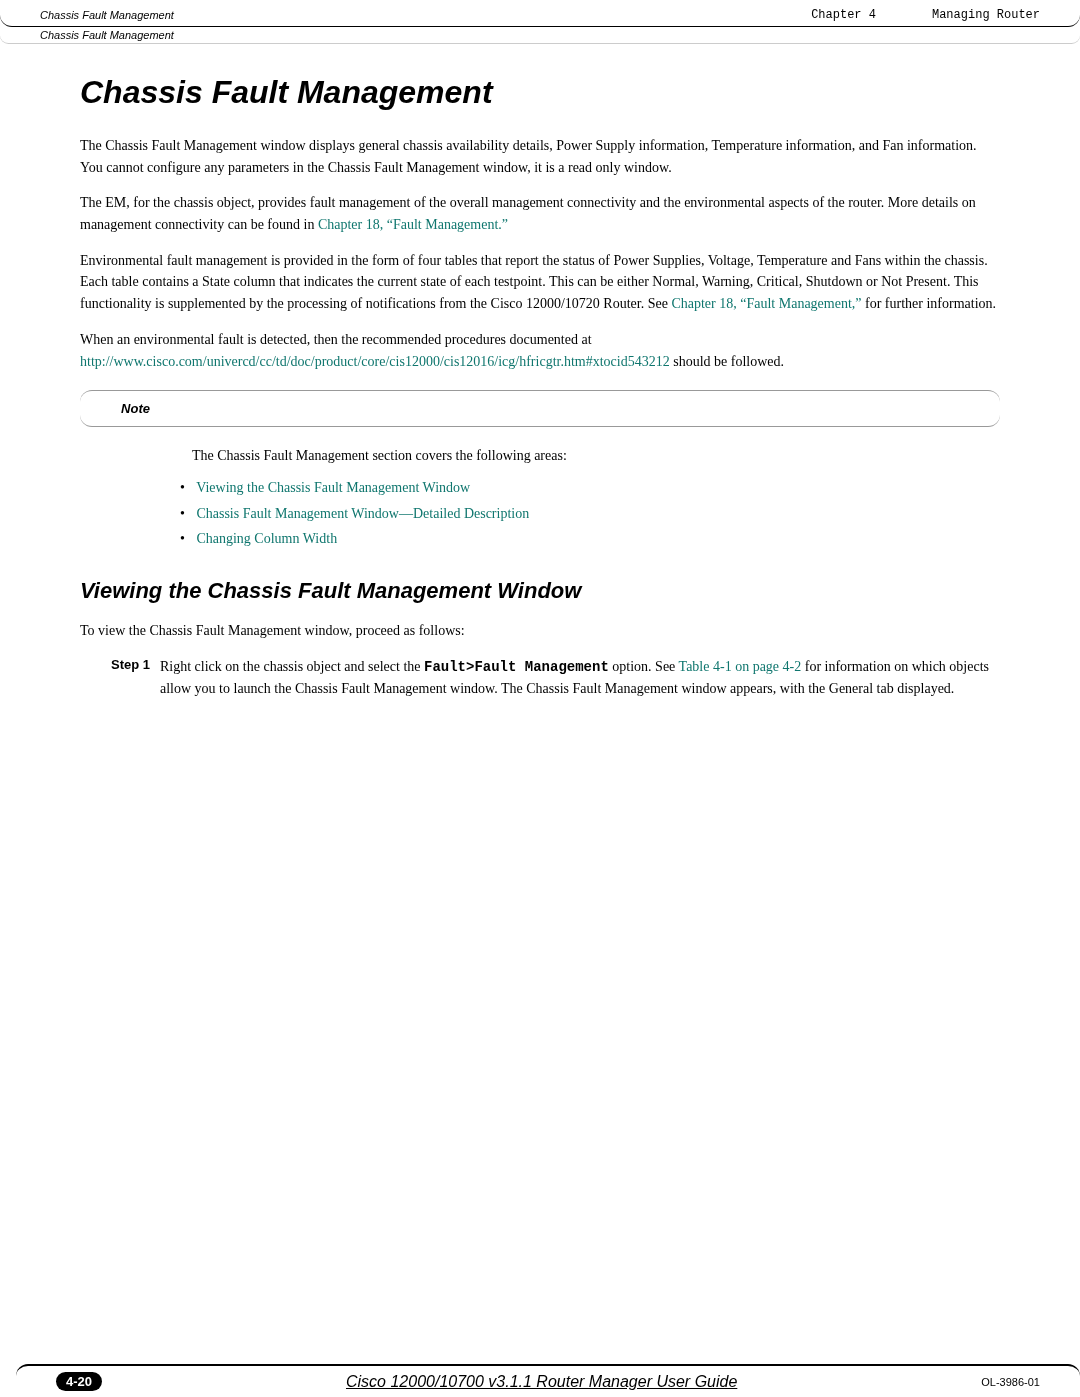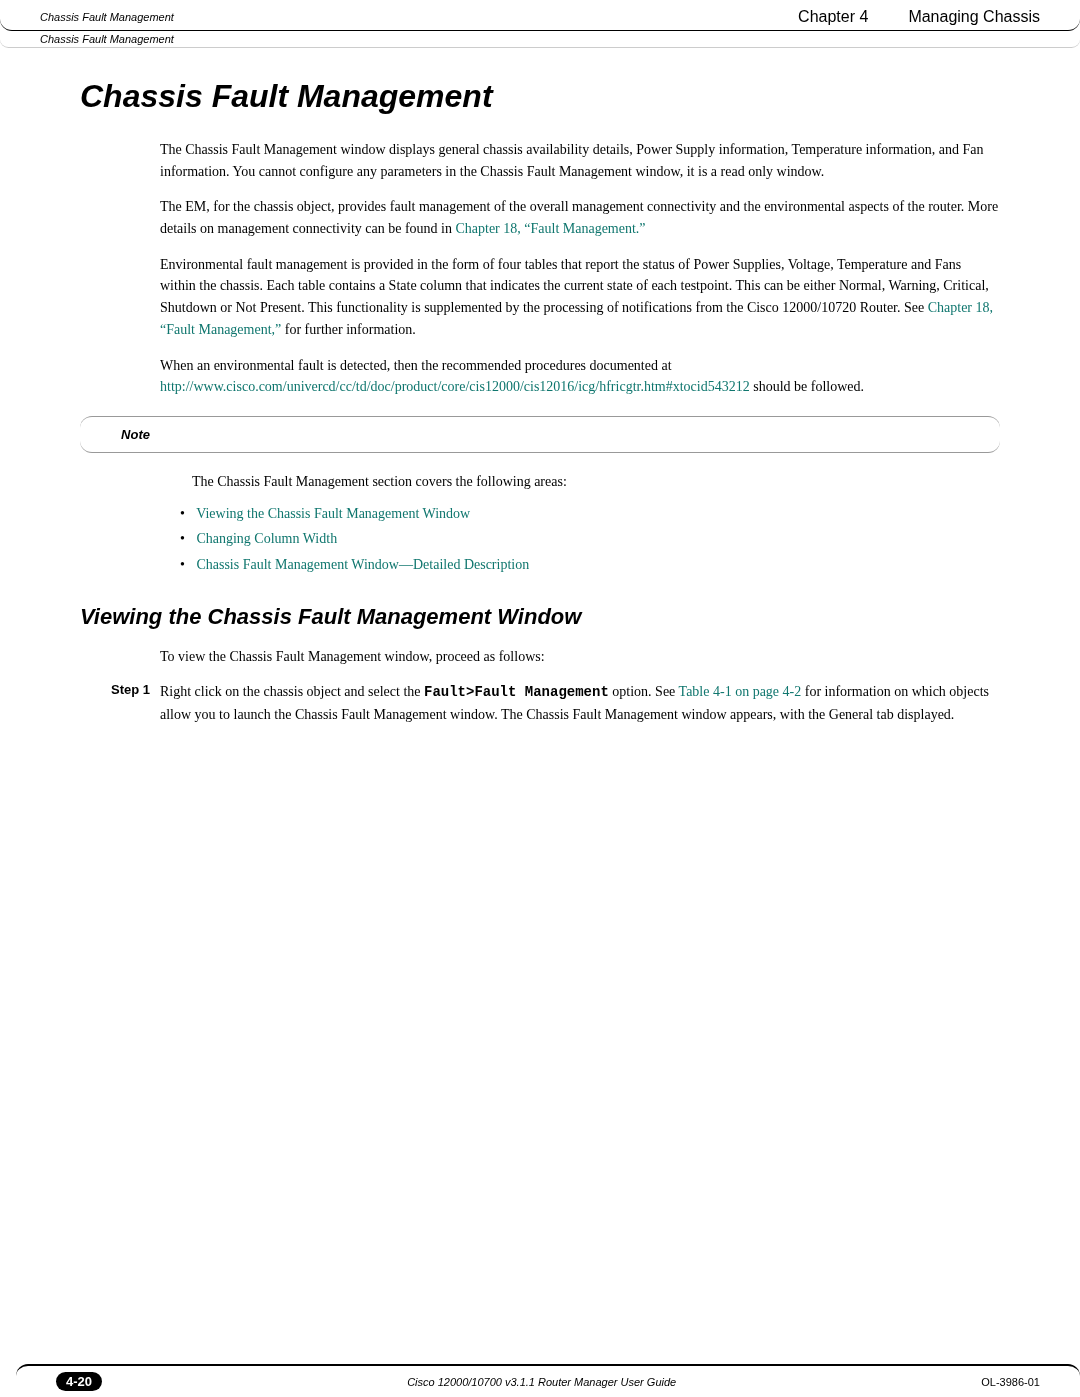--- a/index.html
+++ b/index.html
@@ -22,23 +22,24 @@
       padding: 8px 40px 4px 40px;
       border-bottom: 1px solid #000;
       font-size: 11px;
       font-family: Arial, sans-serif;
     }
     .page-header-left {
       font-style: italic;
       font-size: 11px;
     }
     .page-header-right {
-      font-size: 16px;
-      display: flex;
-      gap: 40px;
+      font-size: 12px;
+      display: flex;
+      gap: 56px;
+      font-family: Liberation Mono, monospace;
     }
 
     
     .breadcrumb-strip {
       padding: 2px 40px;
       border-bottom: 1px solid #ccc;
       font-size: 11px;
       font-family: Arial, sans-serif;
       font-style: italic;
     }
@@ -54,21 +55,20 @@
       font-size: 32px;
       font-style: italic;
       font-weight: bold;
       color: #000;
       margin-bottom: 24px;
       border-bottom: none;
     }
 
     
     .body-para {
-      margin-left: 80px;
       margin-bottom: 14px;
       line-height: 1.55;
       font-size: 14px;
     }
 
     .link-blue {
       color: #0f766e;
       text-decoration: none;
     }
 
@@ -172,38 +172,39 @@
     .footer-page-num {
       background: #000;
       color: #fff;
       font-family: Arial, sans-serif;
       font-size: 13px;
       font-weight: bold;
       padding: 2px 10px;
     }
     .footer-title {
       font-family: Arial, sans-serif;
-      font-size: 11px;
-      font-style: italic;
+      font-size: 16px;
+      font-style: italic;
+      text-decoration: underline;
     }
     .footer-doc-num {
       font-family: Arial, sans-serif;
       font-size: 11px;
     }
   </style>
 </head>
 <body>
 
 <div class="page-header">
   <div class="page-header-left">
     <span>Chassis Fault Management</span>
   </div>
   <div class="page-header-right">
     <span>Chapter 4</span>
-    <span>Managing Chassis</span>
+    <span>Managing Router</span>
   </div>
 </div>
 
 <div class="breadcrumb-strip">
   <span>Chassis Fault Management</span>
 </div>
 
 <div class="main-content">
 
   <h1 class="chapter-title">Chassis Fault Management</h1>
@@ -228,24 +229,24 @@
     <div class="note-label">Note</div>
   </div>
 
   <p class="section-intro">The Chassis Fault Management section covers the following areas:</p>
 
   <ul class="bullet-list">
     <li>
       <a class="link-blue">Viewing the Chassis Fault Management Window</a>
     </li>
     <li>
-      <a class="link-blue">Changing Column Width</a>
+      <a class="link-blue">Chassis Fault Management Window—Detailed Description</a>
     </li>
     <li>
-      <a class="link-blue">Chassis Fault Management Window—Detailed Description</a>
+      <a class="link-blue">Changing Column Width</a>
     </li>
   </ul>
 
   <h2 class="section-heading">Viewing the Chassis Fault Management Window</h2>
 
   <p class="body-para">To view the Chassis Fault Management window, proceed as follows:</p>
 
   <div class="step-block">
     <div class="step-label">Step 1</div>
     <div class="step-text">

